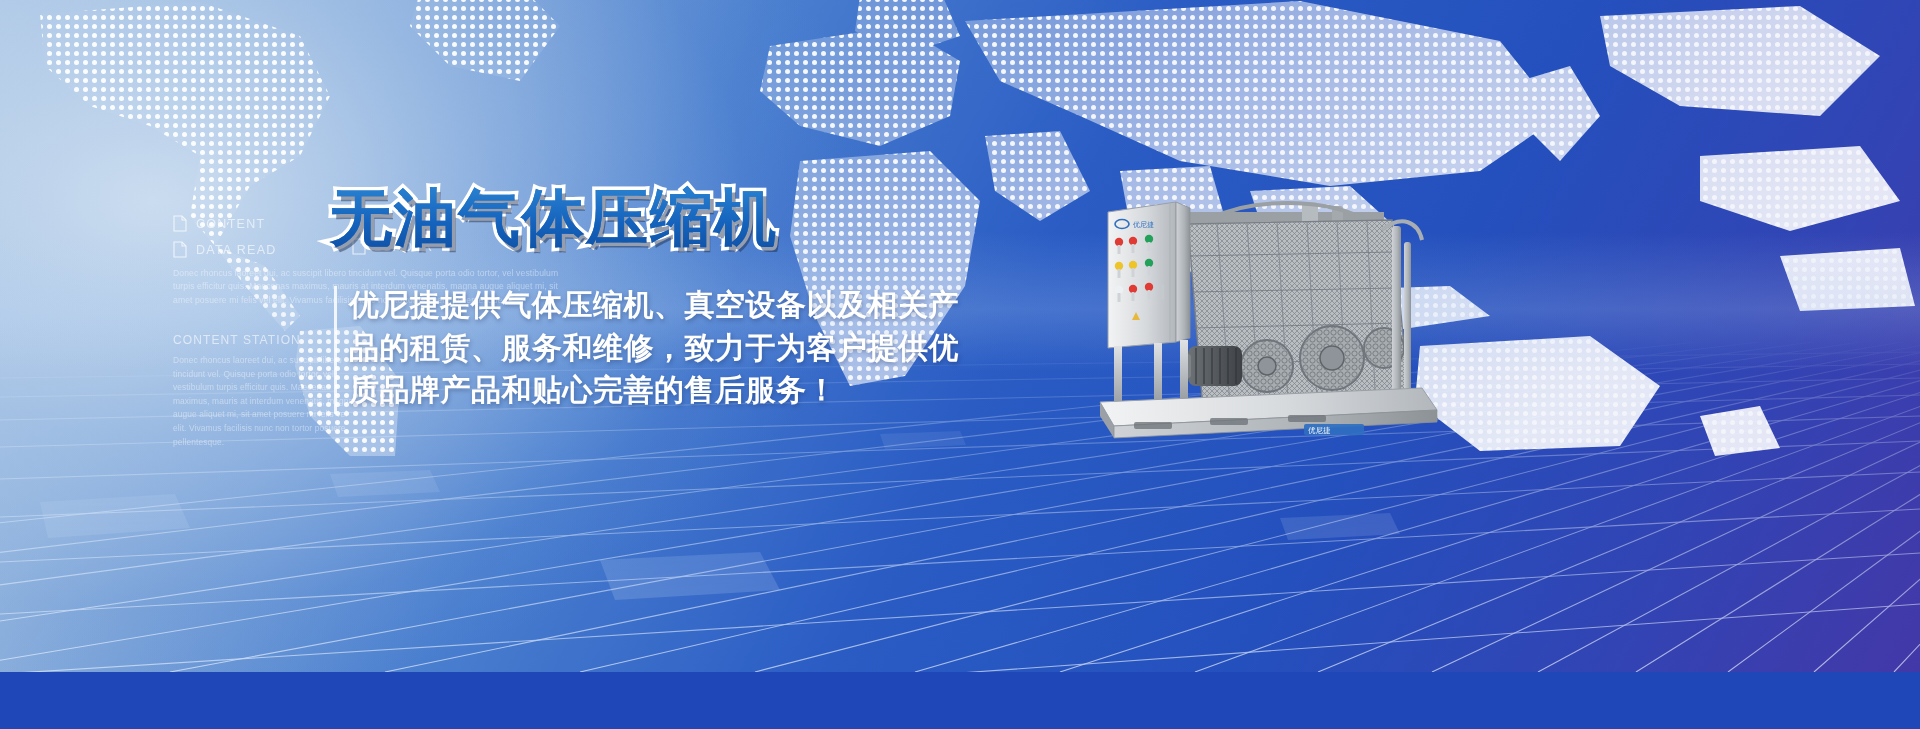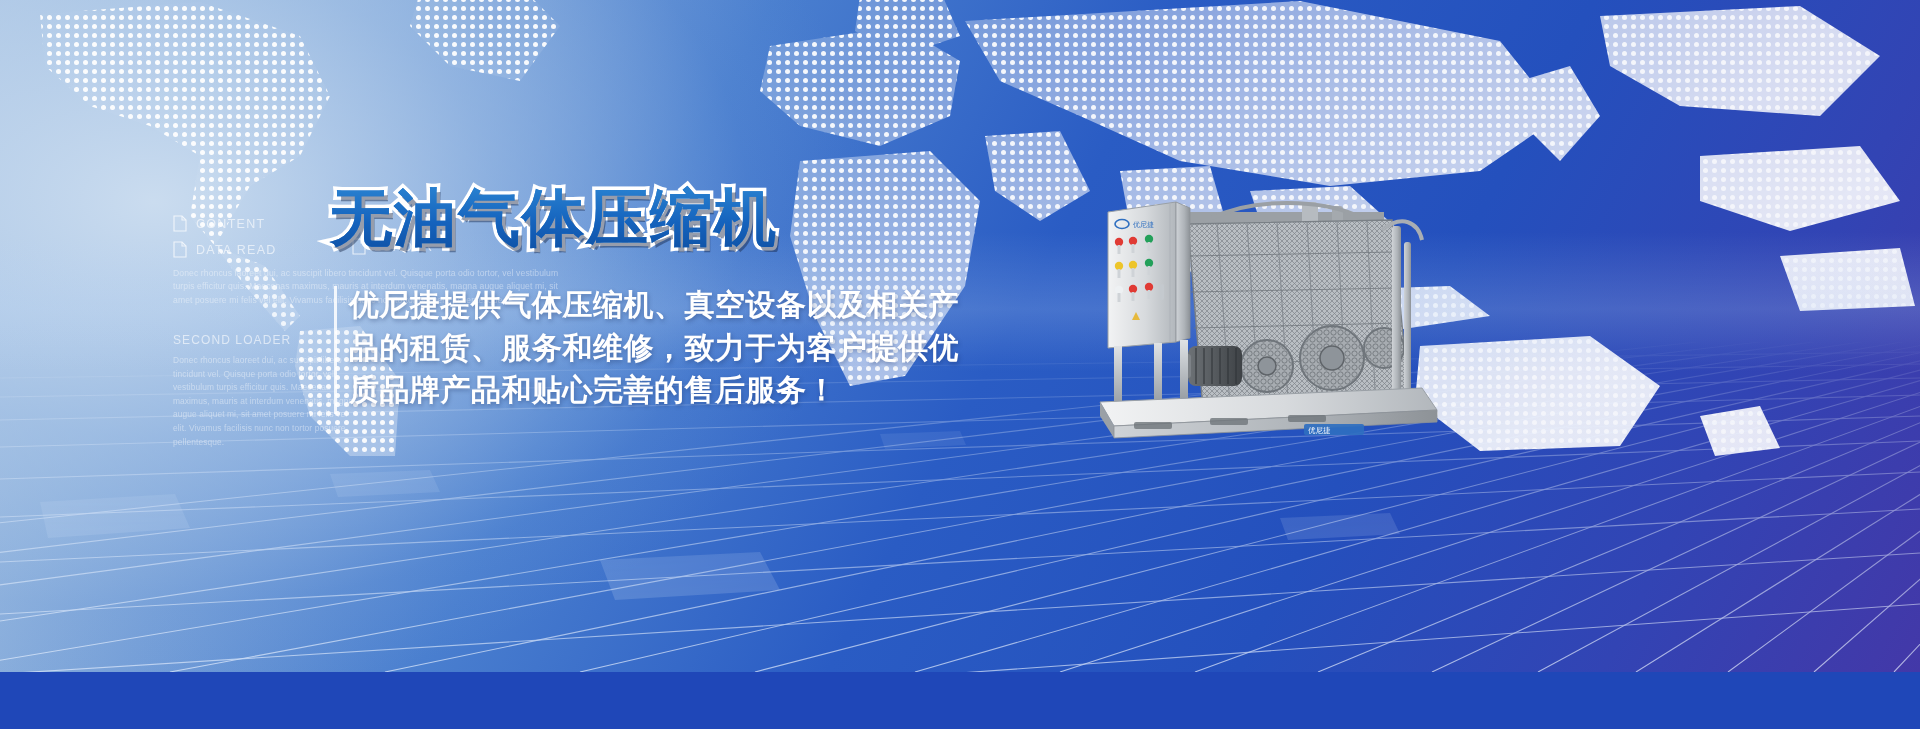--- a/index.html
+++ b/index.html
@@ -240,21 +240,21 @@
     <div class="ghost-row">
       <svg class="doc-icon" viewBox="0 0 14 17" aria-hidden="true">
         <path d="M1 1 h8 l4 4 v11 h-12 z" fill="none" stroke="#ffffff" stroke-width="1.1"></path>
         <path d="M9 1 v4 h4" fill="none" stroke="#ffffff" stroke-width="1.1"></path>
       </svg>
       <span class="ghost-label">DATA READ</span>
     </div>
 
     <div class="ghost-para">Donec rhoncus laoreet dui, ac suscipit libero tincidunt vel. Quisque porta odio tortor, vel vestibulum turpis efficitur quis. Maecenas maximus, mauris at interdum venenatis, magna augue aliquet mi, sit amet posuere mi felis vel elit. Vivamus facilisis nunc non tortor posuere pellentesque.</div>
 
-    <div class="ghost-head">SECOND LOADER</div>
+    <div class="ghost-head">CONTENT STATION</div>
 
     <div class="ghost-para2">Donec rhoncus laoreet dui, ac suscipit libero tincidunt vel. Quisque porta odio tortor, vel vestibulum turpis efficitur quis. Maecenas maximus, mauris at interdum venenatis, magna augue aliquet mi, sit amet posuere mi felis vel elit. Vivamus facilisis nunc non tortor posuere pellentesque.</div>
   </div>
 
   <div class="ghost-loader">
     <svg class="doc-icon" viewBox="0 0 14 17" aria-hidden="true">
       <path d="M1 1 h8 l4 4 v11 h-12 z" fill="none" stroke="#ffffff" stroke-width="1.1"></path>
       <path d="M9 1 v4 h4" fill="none" stroke="#ffffff" stroke-width="1.1"></path>
     </svg>
     <span class="ghost-label">LOADER</span>

